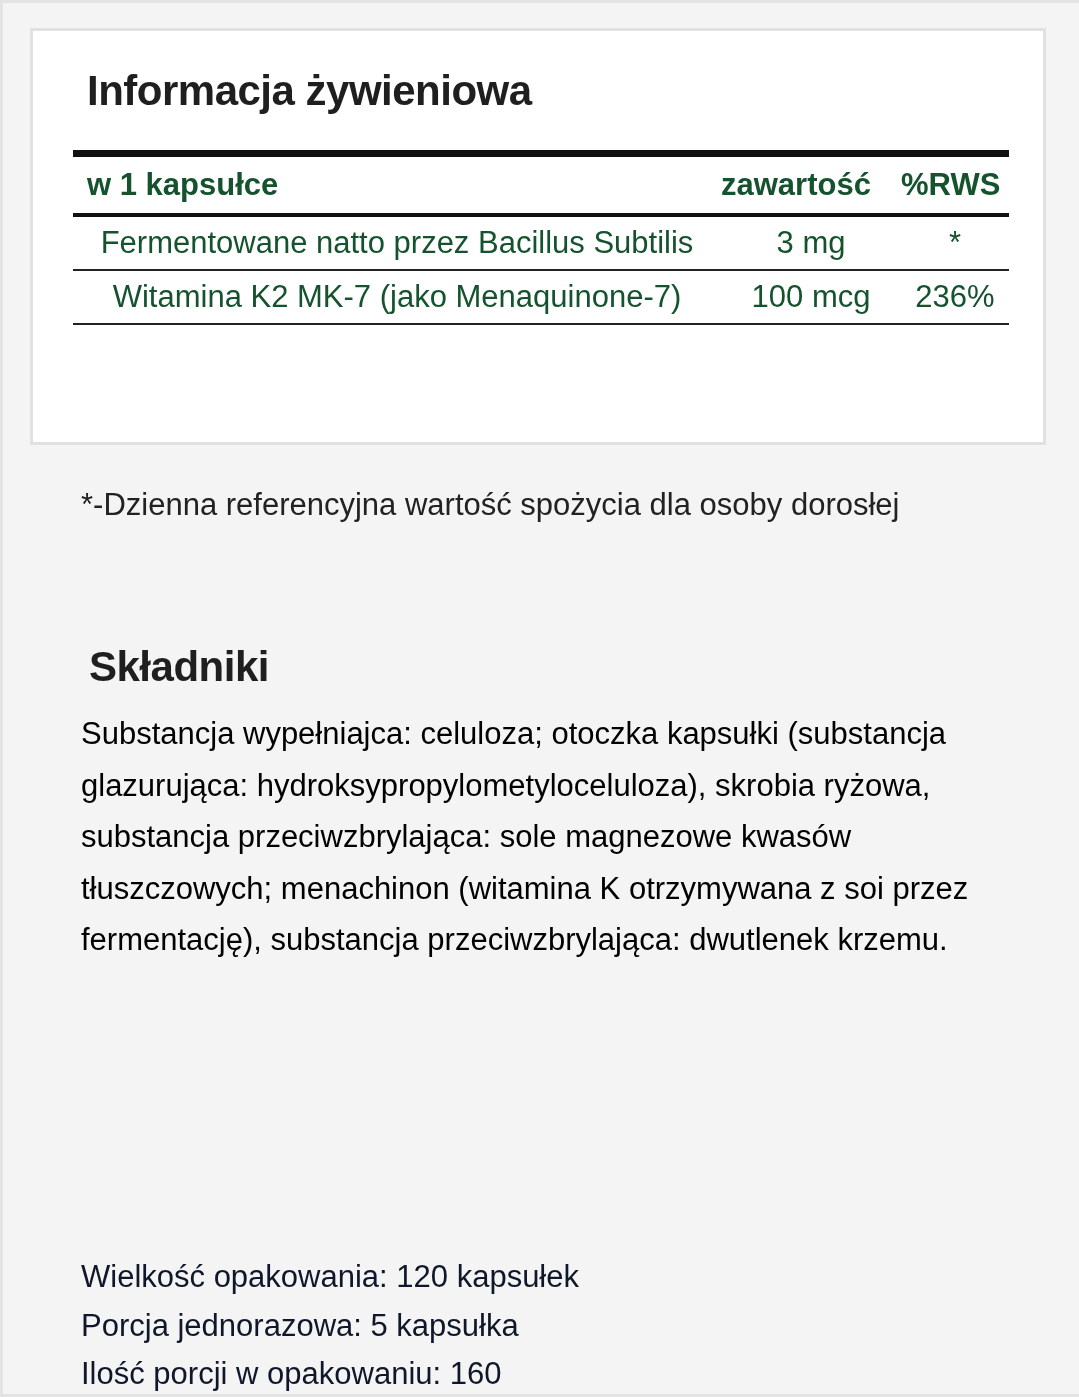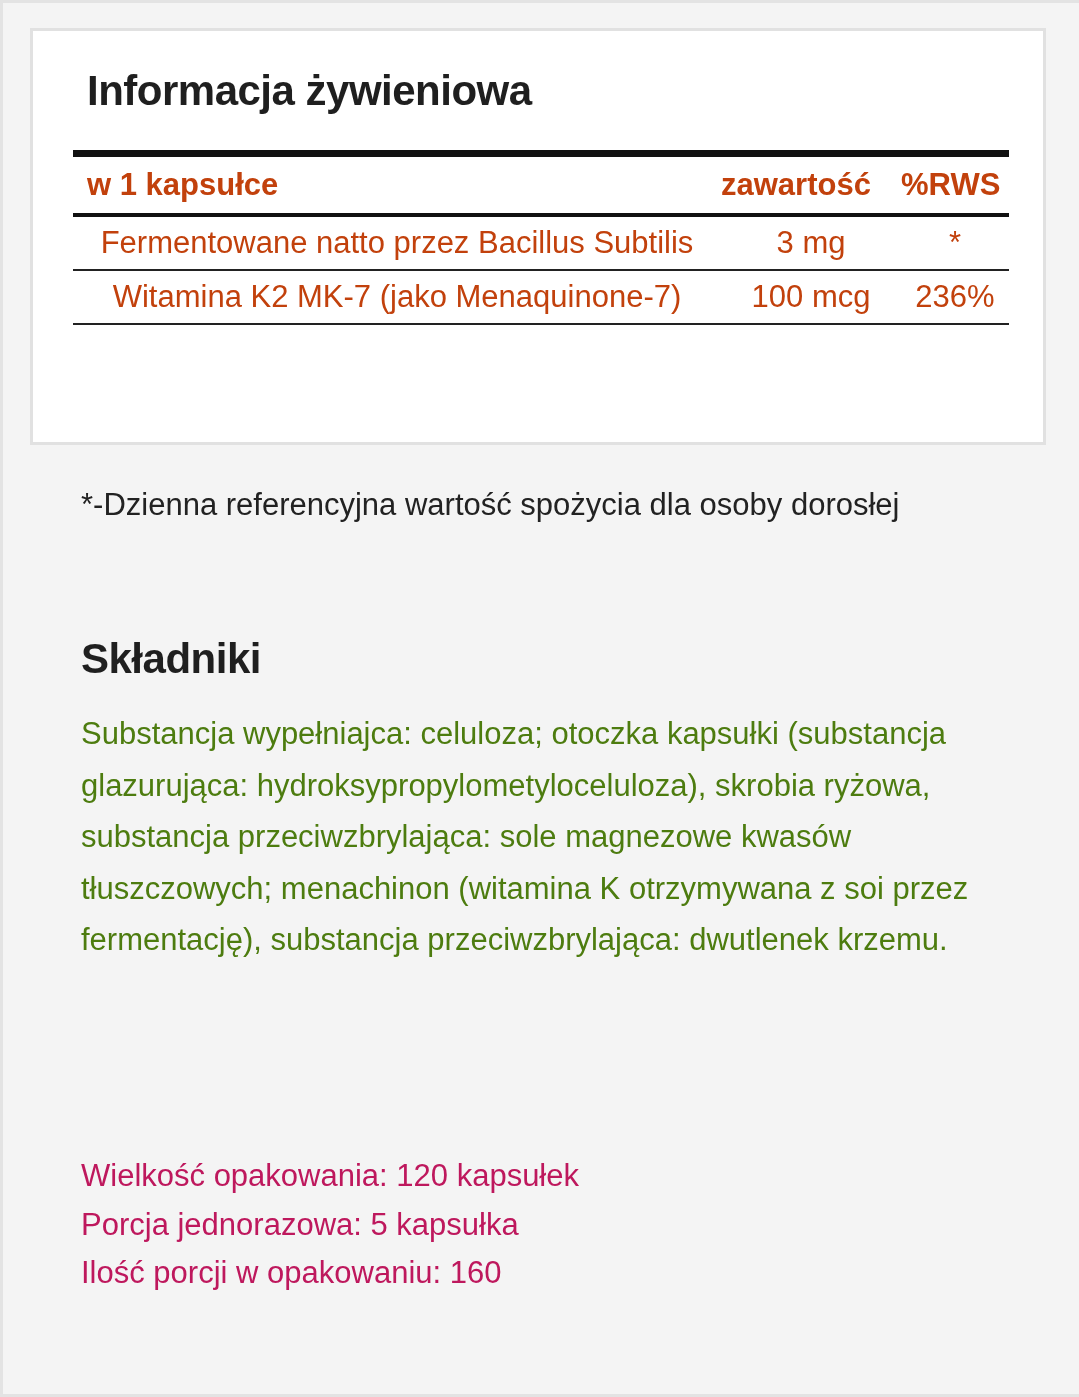--- a/index.html
+++ b/index.html
@@ -27,46 +27,46 @@
       position: absolute; left: 54px; top: 36px;
       font-size: 42px; font-weight: bold; color: #1f1f1f;
       letter-spacing: -0.5px;
       margin: 0;
     }
     table.nut {
       position: absolute; left: 40px; top: 119px;
       width: 936px;
       border-collapse: collapse;
       font-size: 31px;
-      color: #c2410c;
+      color: #14532d;
     }
     table.nut thead tr { border-top: 7px solid #111; border-bottom: 4px solid #111; }
     table.nut th { font-weight: bold; text-align: left; padding: 6px 0 6px 0; height: 44px; }
     table.nut td { padding: 4px 0; line-height: 44px; vertical-align: middle; text-align: center; }
     table.nut tbody tr { border-bottom: 2px solid #222; }
     .col-name { padding-left: 14px !important; width: 620px; }
     .col-val { width: 180px; padding-left: 14px !important; }
     .col-rws { }
     .note {
       position: absolute; left: 78px; top: 476px;
       width: 900px;
       font-size: 31px; line-height: 51px; color: #222;
       margin: 0;
     }
     h2.sec {
       position: absolute; left: 78px;
-      font-size: 42px; font-weight: bold; color: #1f1f1f; margin: 0;
+      font-size: 42px; font-weight: bold; color: #1f1f1f; margin: 8px;
       letter-spacing: -0.5px;
     }
     .para {
       position: absolute; left: 78px;
       width: 930px;
-      font-size: 31px; line-height: 51.5px; color: #4d7c0f; margin: 0;
+      font-size: 31px; line-height: 51.5px; color: #000000; margin: 0;
     }
-    .info-list { position: absolute; left: 78px; top: 1149px; margin: 0; padding: 0; list-style: none; font-size: 31px; line-height: 48.5px; color: #be185d; }
+    .info-list { position: absolute; left: 78px; top: 1250px; margin: 0; padding: 0; list-style: none; font-size: 31px; line-height: 48.5px; color: #0f172a; }
   </style>
 </head>
 <body>
 
 <div class="page">
   <div class="card">
     <h1 class="card-title">Informacja żywieniowa</h1>
     <table class="nut">
       <thead>
         <tr>

